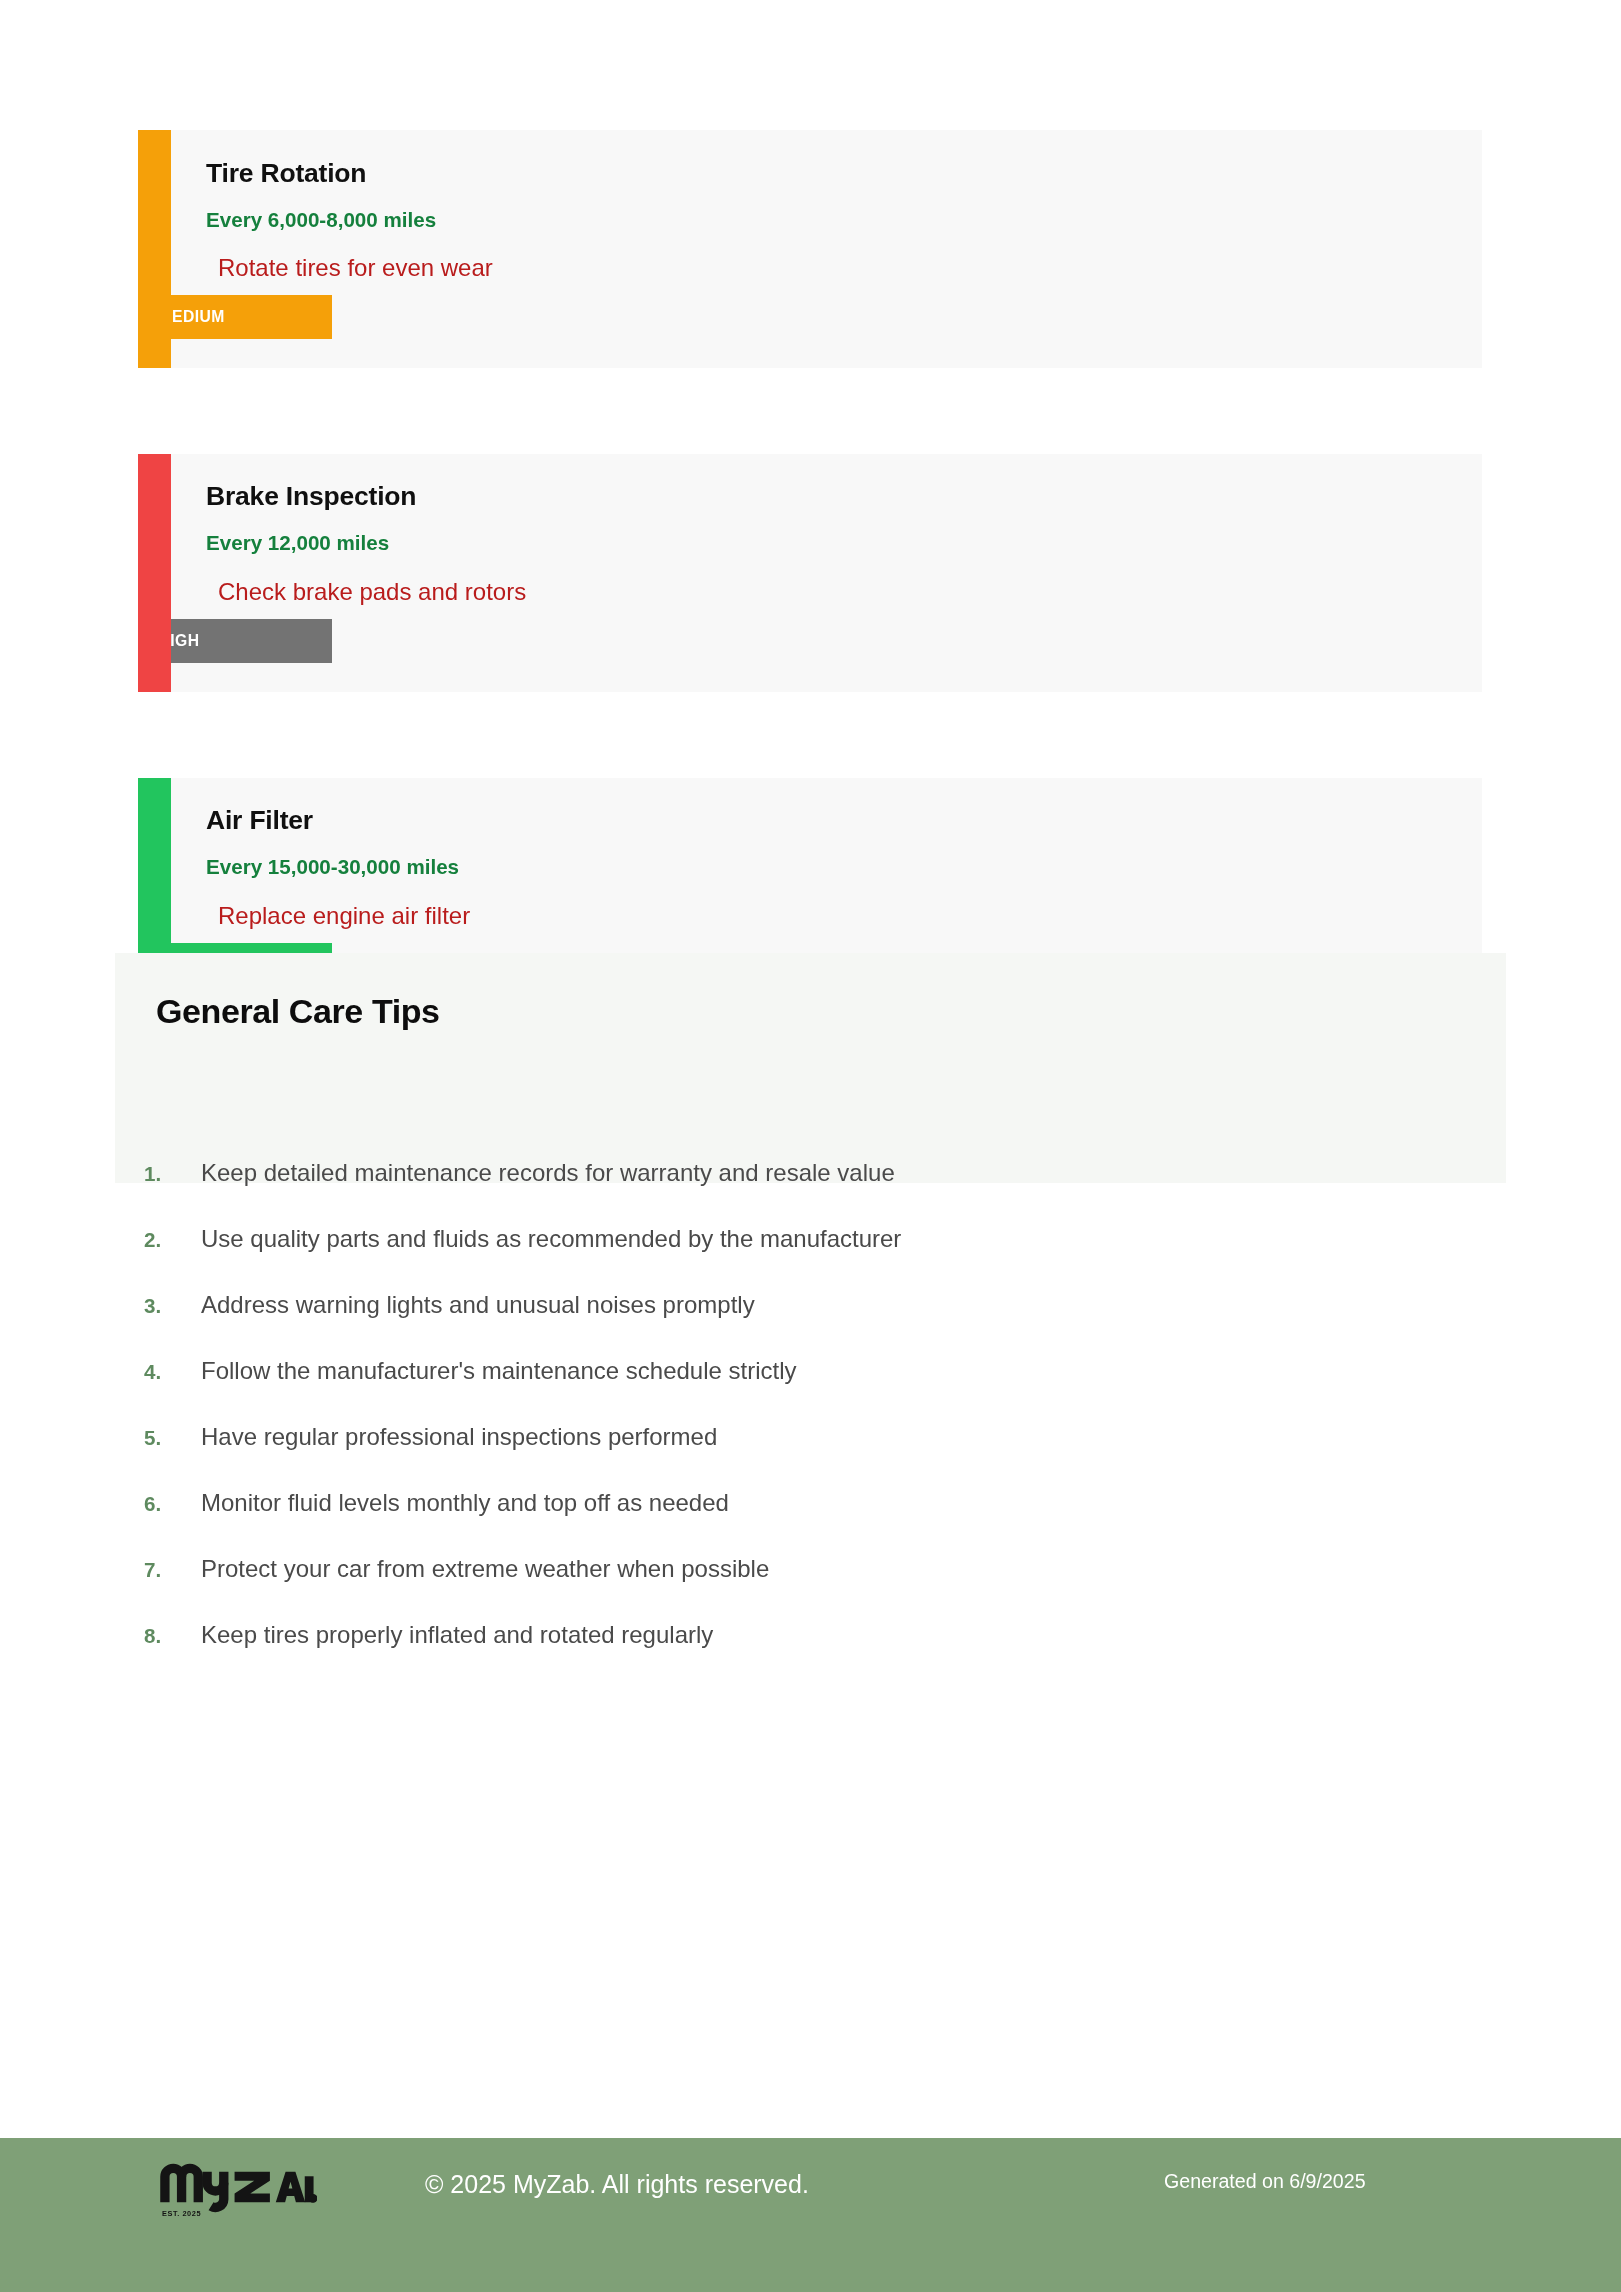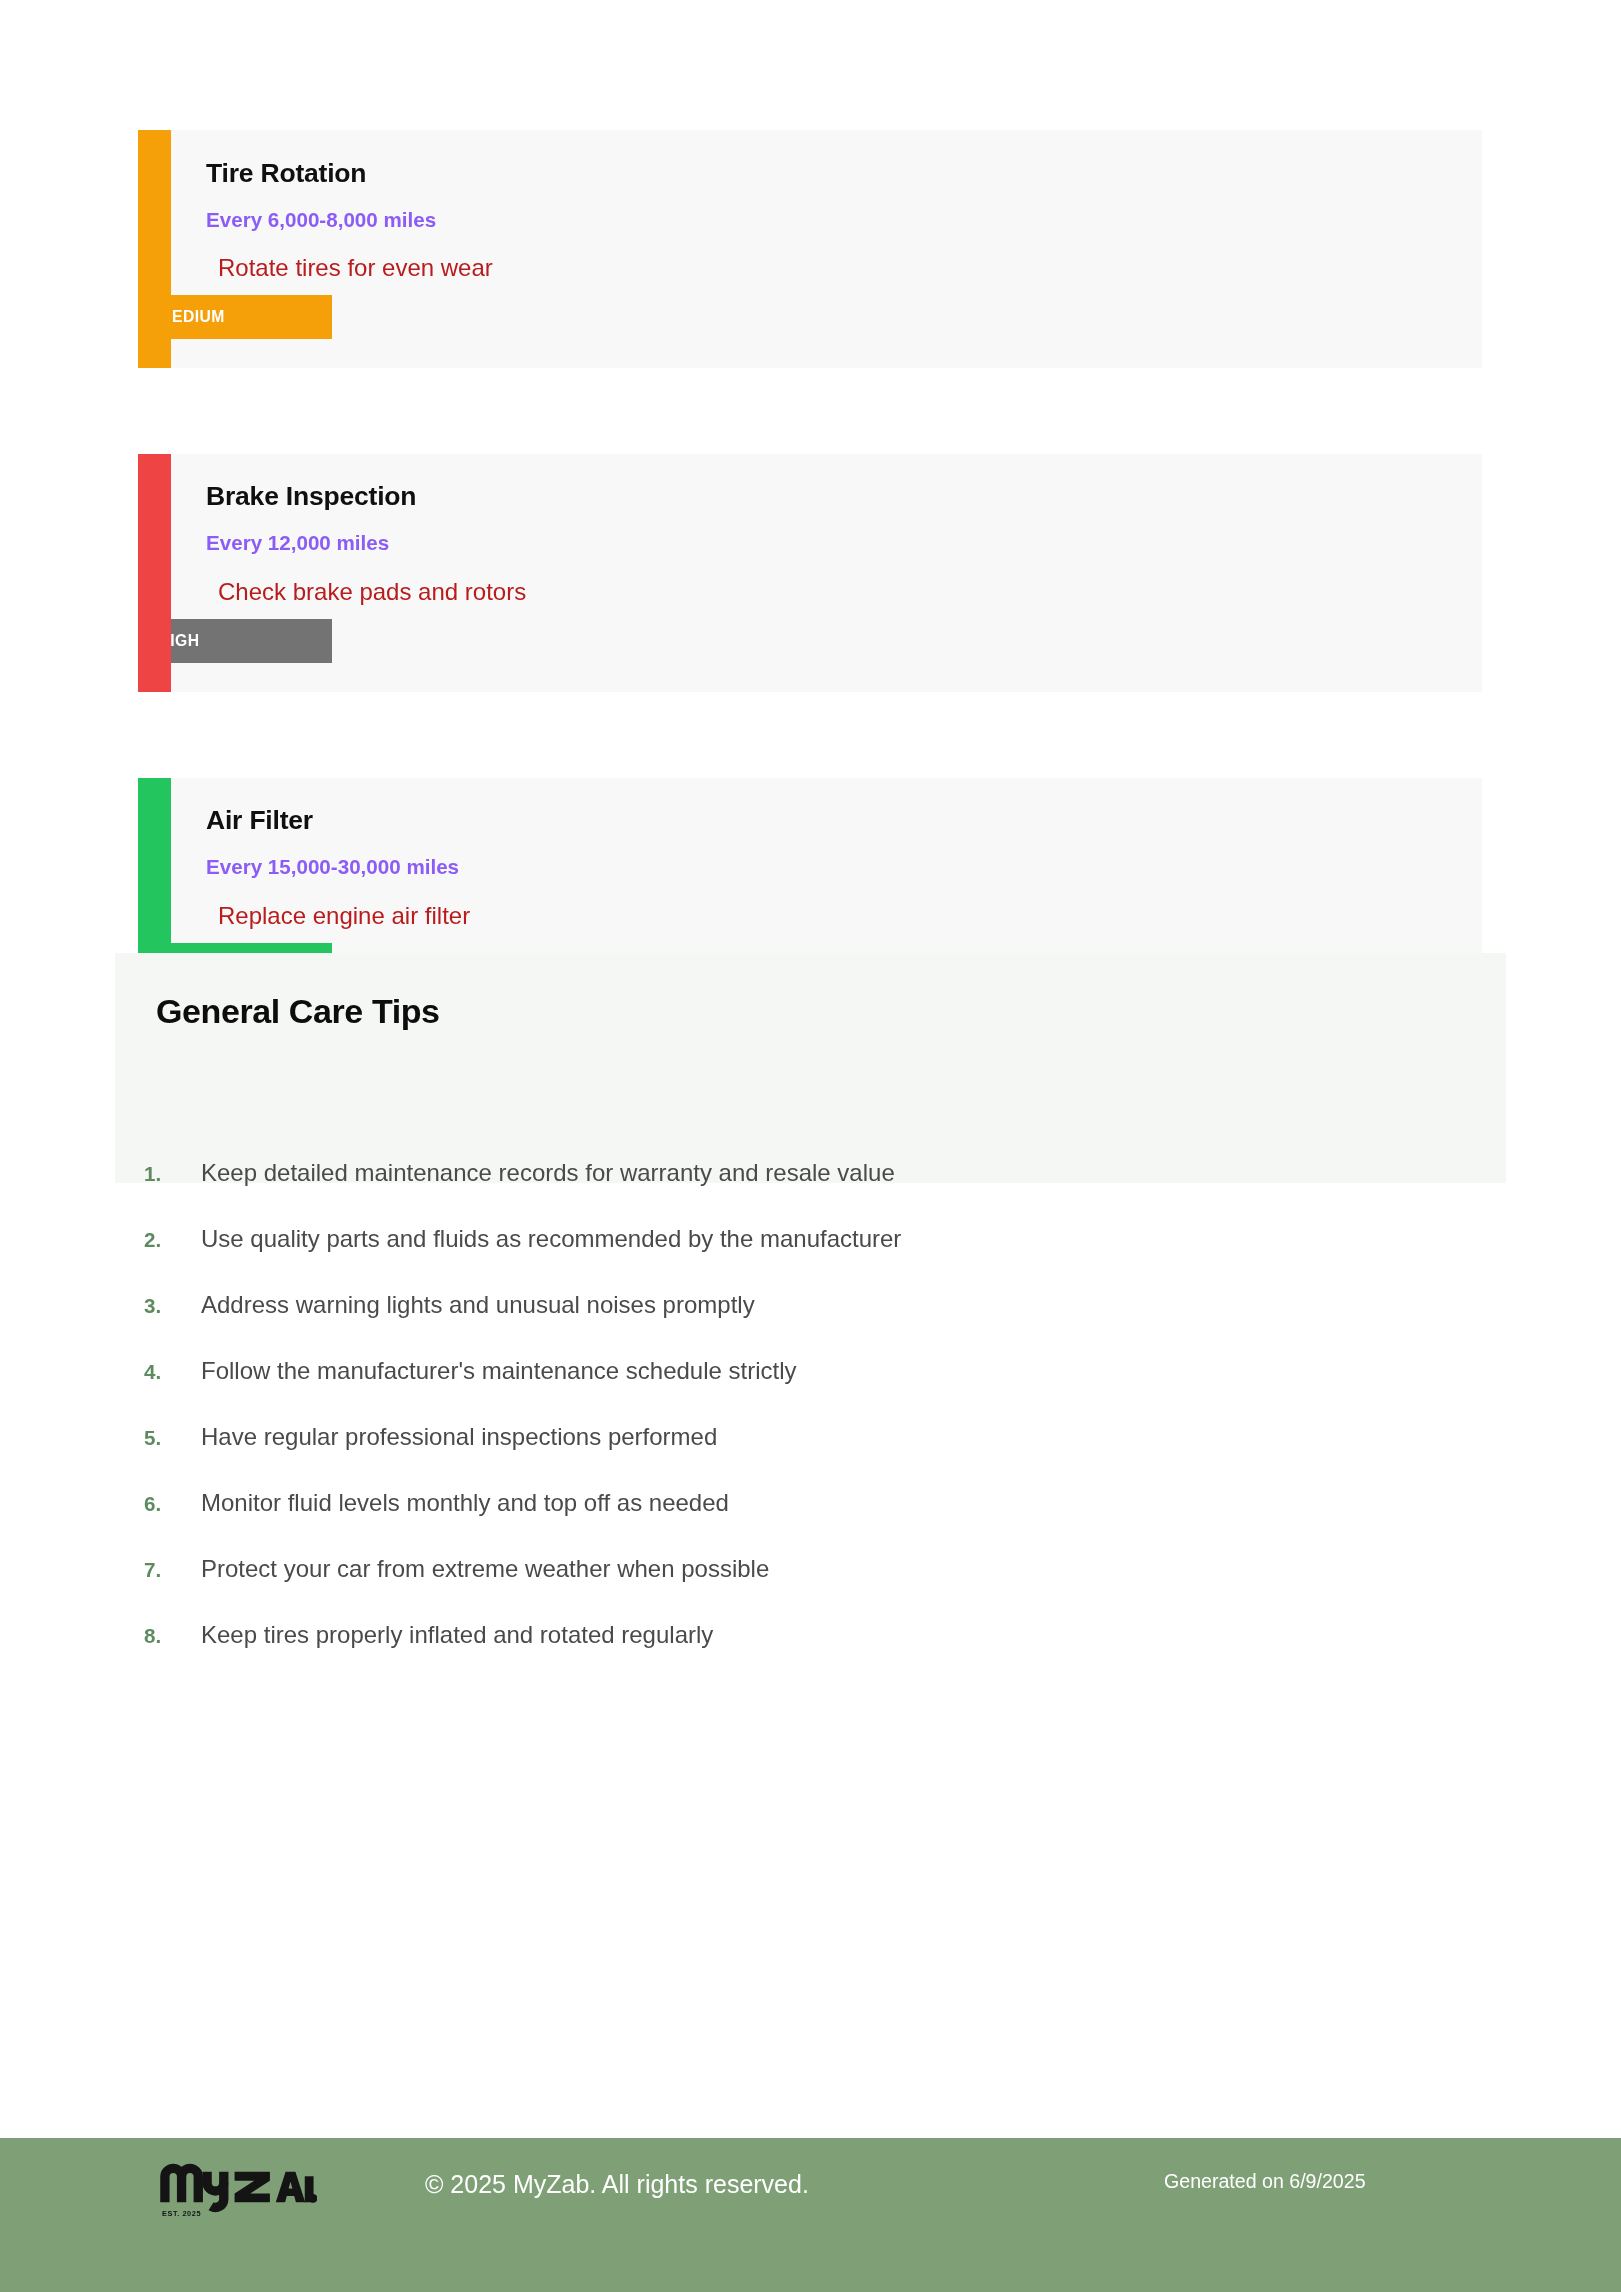--- a/index.html
+++ b/index.html
@@ -58,21 +58,21 @@
     font-size: 26.5px;
     font-weight: bold;
     color: #101010;
     line-height: 1.15;
     letter-spacing: -0.2px;
     margin: 0 0 19.6px 0;
   }
   .card-interval {
     font-size: 20.6px;
     font-weight: bold;
-    color: #8b5cf6;
+    color: #15803d;
     line-height: 1.2;
     margin: 0 0 20.6px 0;
   }
   .card-desc {
     font-size: 24px;
     font-weight: normal;
     color: #b91c1c;
     line-height: 1.25;
     margin: 12px;
   }

